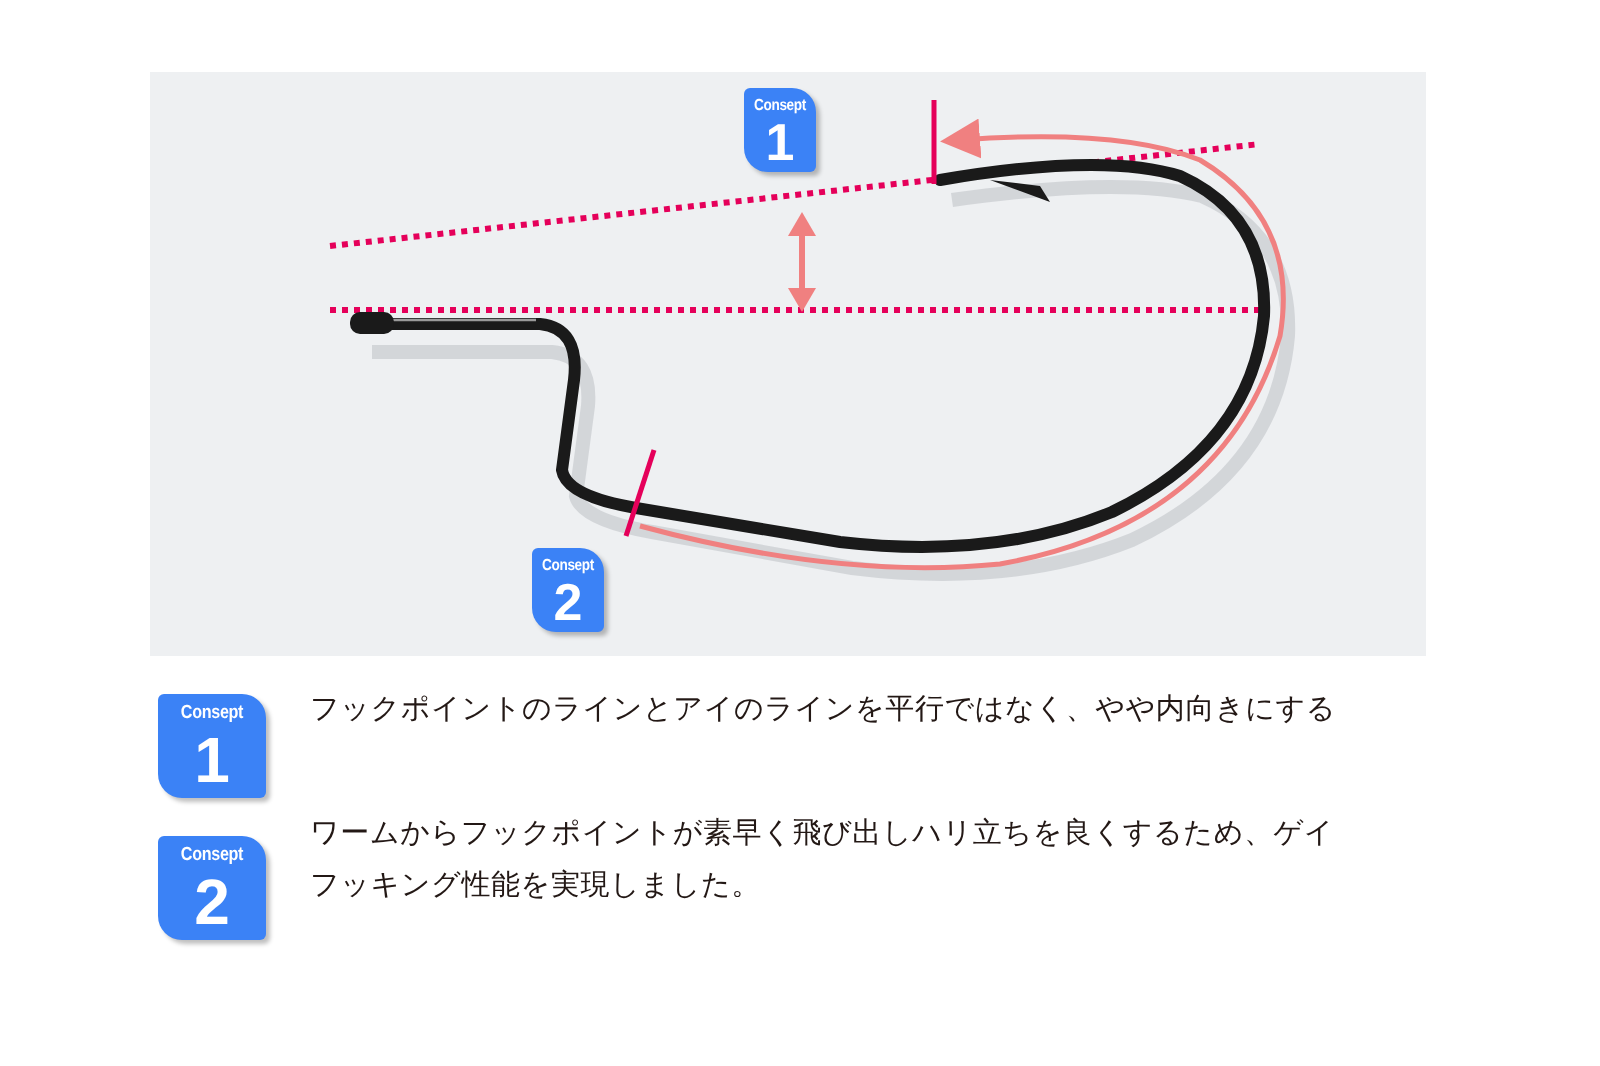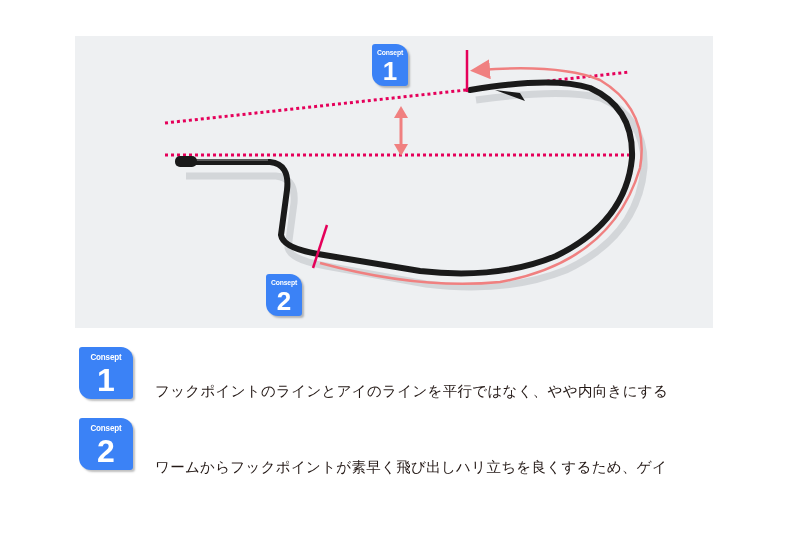--- a/index.html
+++ b/index.html
@@ -12,21 +12,21 @@
   .badge .lbl { display:block; font-family:"Liberation Sans", sans-serif; font-weight:bold;
                 font-size:8px; letter-spacing:-0.2px; transform:scaleX(0.85); }
   .badge .num { display:block; font-family:"Liberation Sans", sans-serif; font-weight:bold; line-height:1; }
   .b-small { width:36px; height:42px; }
   .b-small .lbl { margin-top:4px; }
   .b-small .num { font-size:26px; margin-top:1px; }
   .b-large { width:54px; height:52px; }
   .b-large .lbl { font-size:9.5px; margin-top:4px; }
   .b-large .num { font-size:32px; margin-top:2px; }
   .para { position:absolute; left:155px; font-size:14.5px; line-height:25.5px; letter-spacing:0.3px; }
-  .para span { display:block; white-space:nowrap;margin-top:36px; }
+  .para span { display:block; white-space:nowrap; }
 </style>
 </head>
 <body>
 
 <div class="photo">
   <svg width="800" height="533" viewBox="0 0 800 533">
     <defs>
       <marker id="ah" markerWidth="8" markerHeight="8" refX="4" refY="4" orient="auto">
         <path d="M0,0 L8,4 L0,8 z" fill="#f08080"></path>
       </marker>
@@ -71,15 +71,16 @@
   <span class="num">1</span>
 </div>
 <div class="para" style="top:343px;">
   <span>フックポイントのラインとアイのラインを平行ではなく、やや内向きにする</span>
 </div>
 
 <div class="badge b-large" style="left:79px; top:418px;">
   <span class="lbl">Consept</span>
   <span class="num">2</span>
 </div>
-<div class="para" style="top:419px;">
+<div class="para" style="top:405px;">
   <span>ワームからフックポイントが素早く飛び出しハリ立ちを良くするため、ゲイ</span>
+  <span>フッキング性能を実現しました。</span>
 </div>
 
 </body></html>

